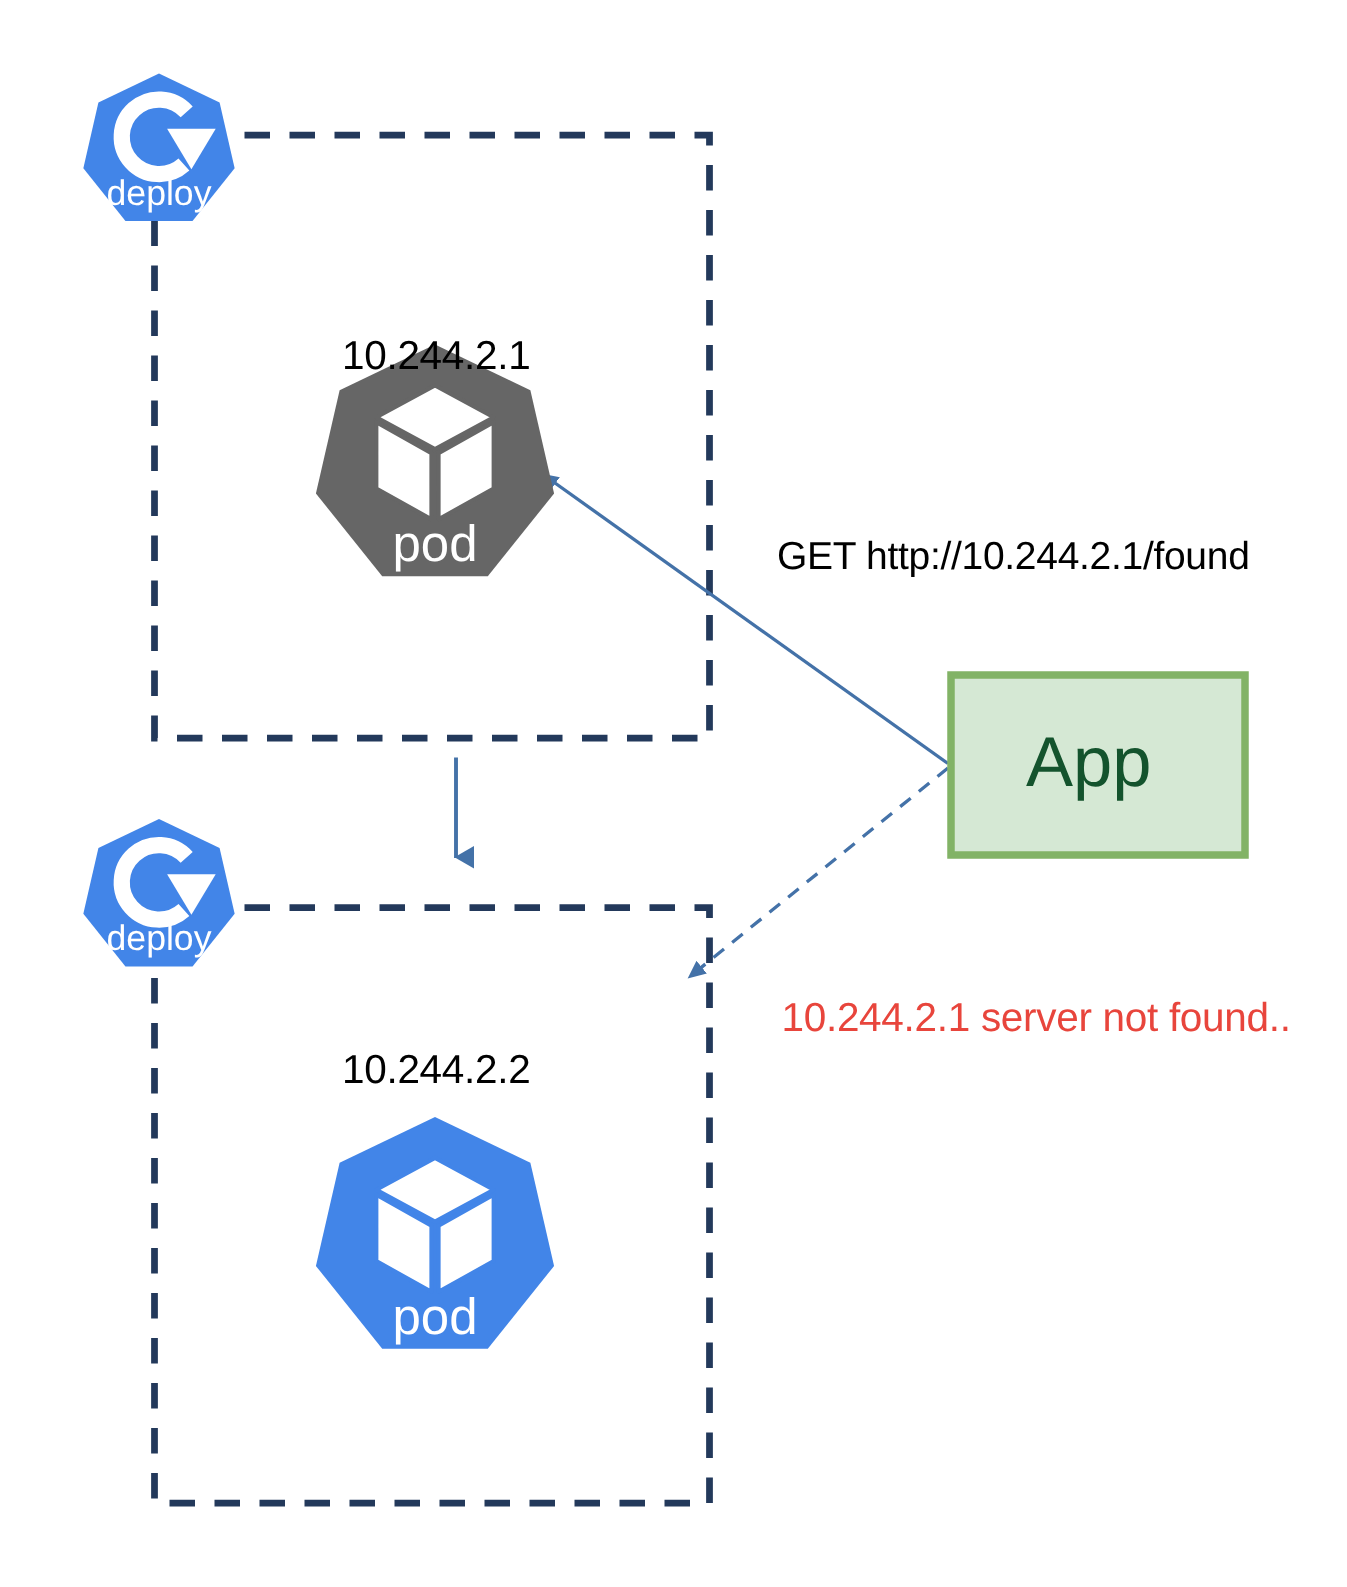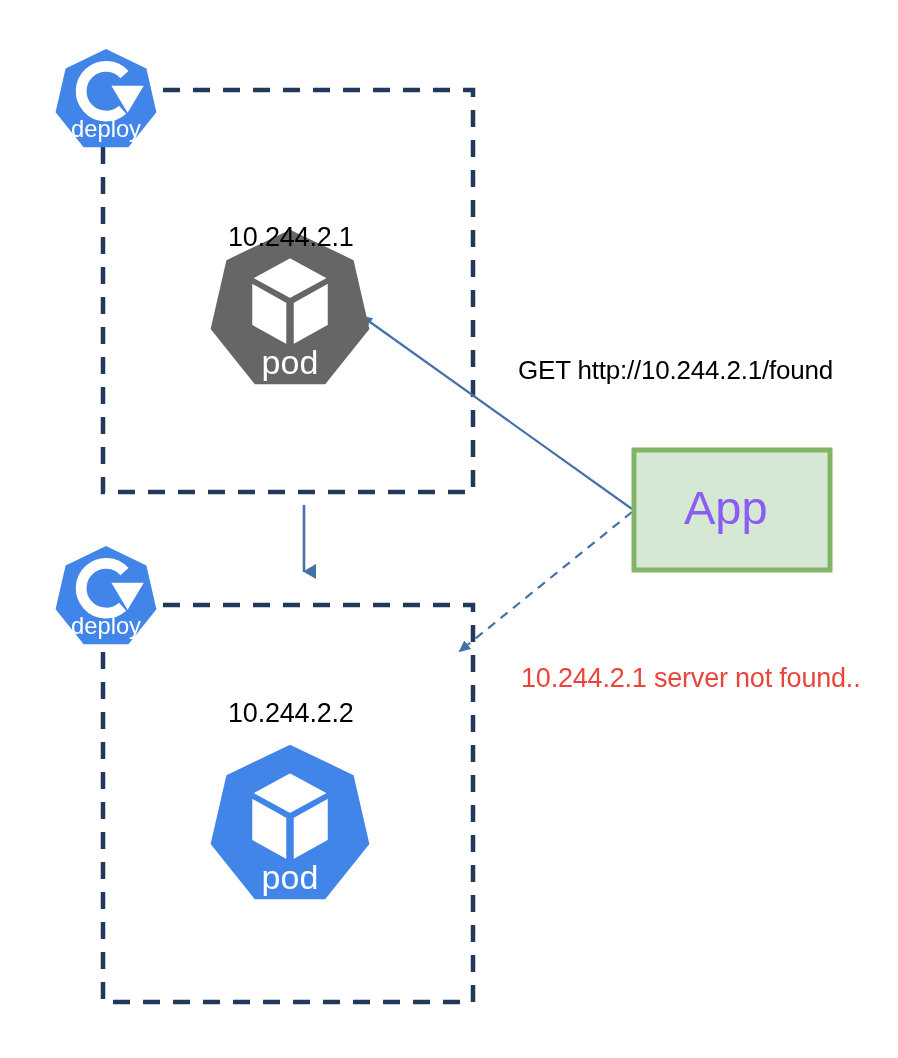--- a/index.html
+++ b/index.html
@@ -50,21 +50,21 @@
     left: 521px;
     top: 663px;
     font-size: 27px;
     color: #E8453C;
     letter-spacing: -0.2px;
   }
   #app-box-label {
     left: 684px;
     top: 480px;
     font-size: 47px;
-    color: #8b5cf6;
+    color: #14532d;
     text-align: right;
   }
   .svg-label {
     font-family: "Liberation Sans", sans-serif;
     fill: #ffffff;
   }
 </style>
 </head>
 <body>
 

